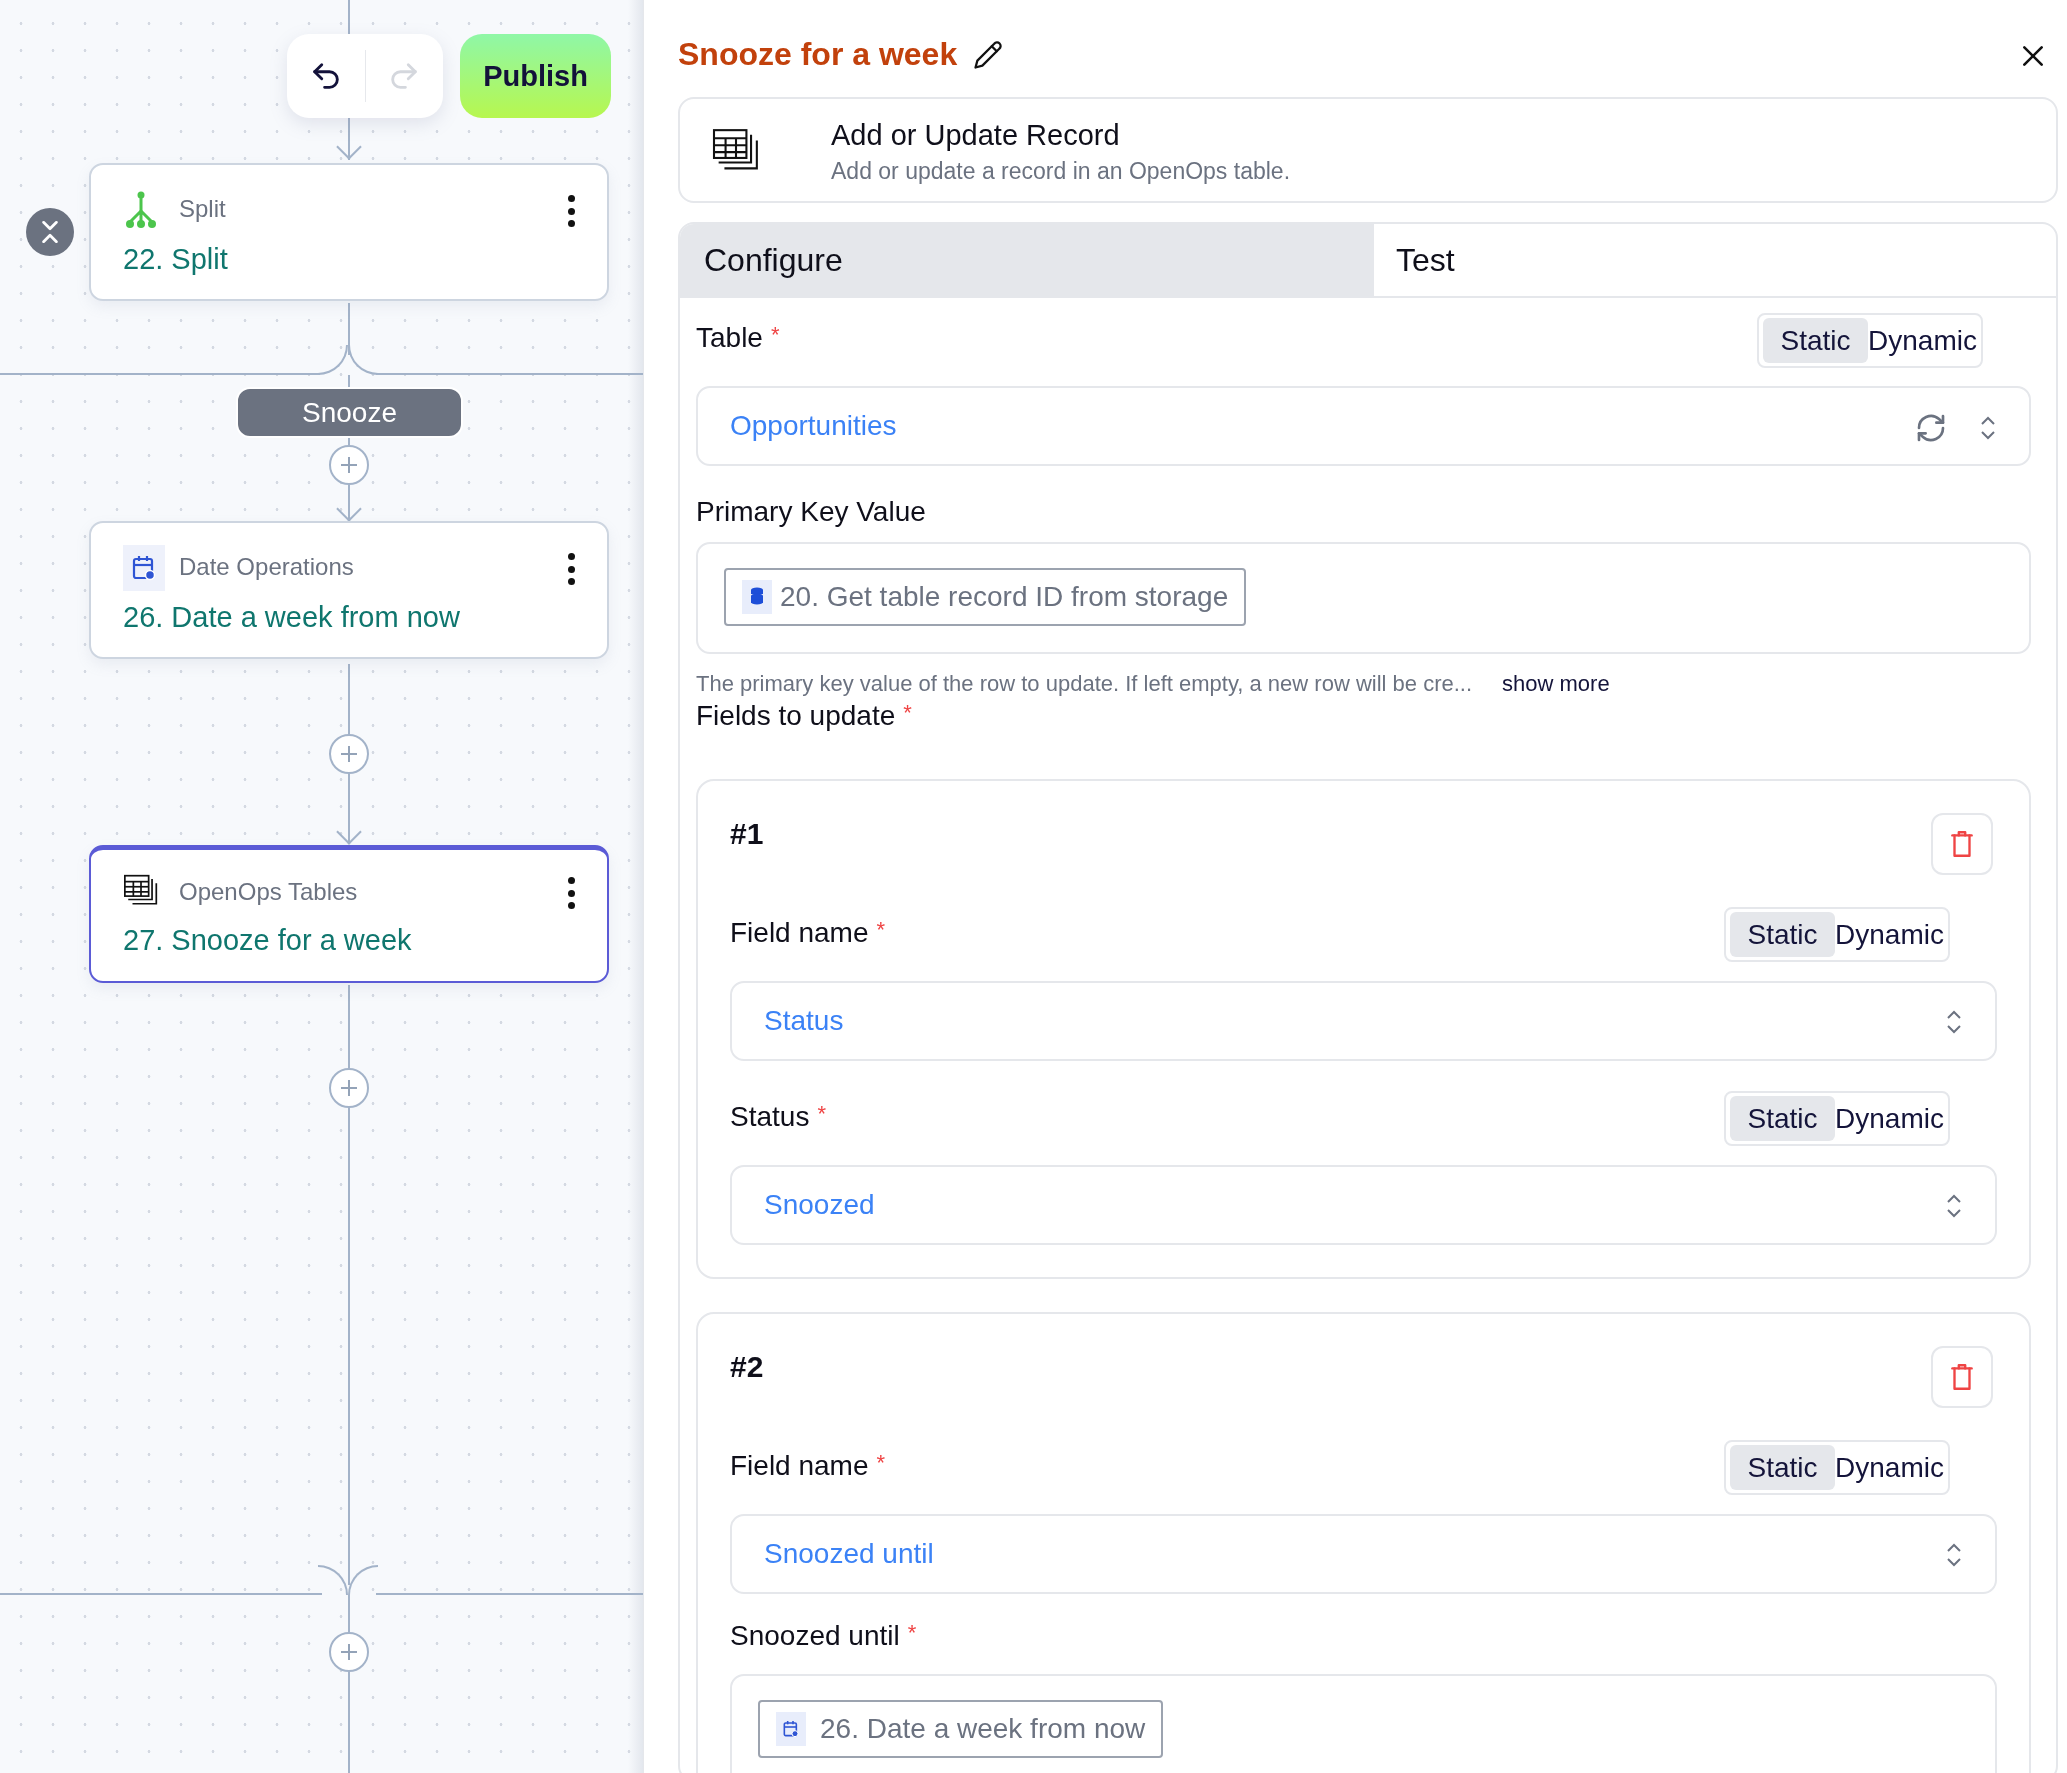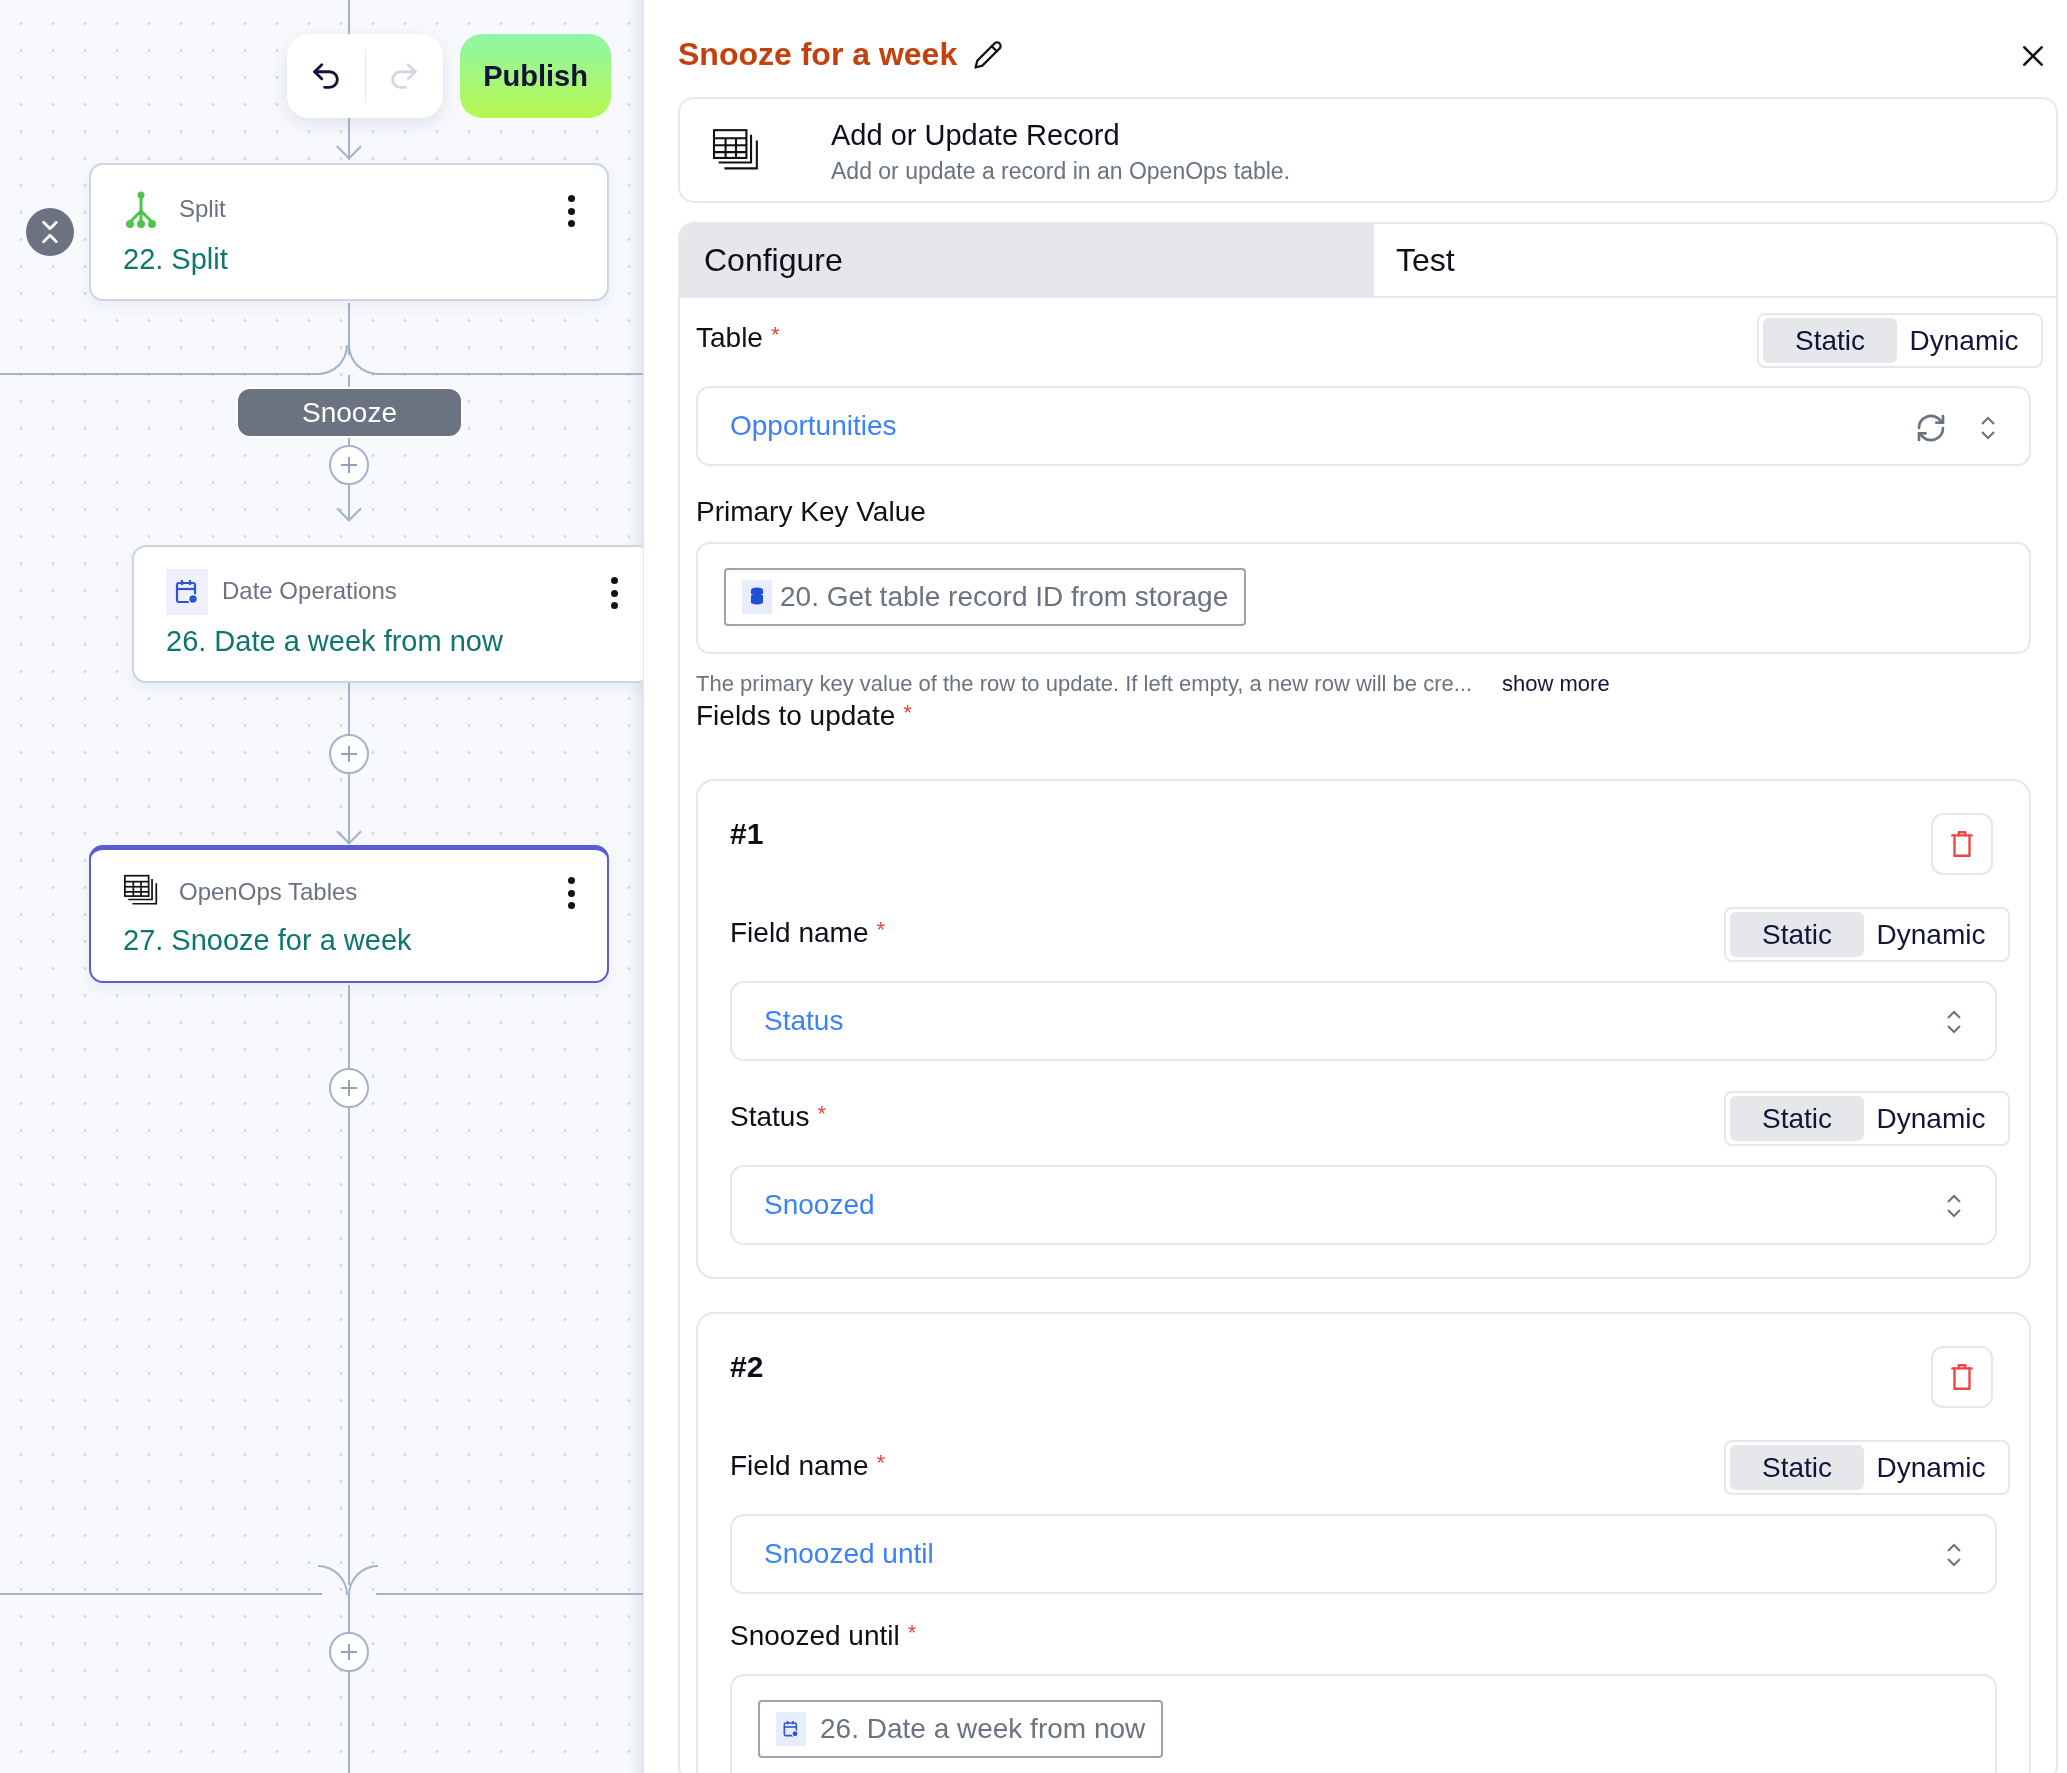--- a/index.html
+++ b/index.html
@@ -52,21 +52,21 @@
   .action-desc { position: absolute; left: 151px; top: 59px; font-size: 23px; color: #6b7280; }
 
   .tabs-card { position: absolute; left: 34px; top: 222px; width: 1380px; height: 1560px; border: 2px solid #e5e7eb; border-radius: 16px; overflow: hidden; }
   .tab-row { position: absolute; left: 0; top: 0; width: 100%; height: 74px; border-bottom: 2px solid #e5e7eb; display: flex; }
   .tab { height: 72px; display: flex; align-items: center; font-size: 32px; cursor: pointer; }
   .tab.active { width: 694px; background: #e5e7eb; padding-left: 24px; color: #0f0f1a; }
   .tab.inactive { padding-left: 22px; color: #0f0f1a; }
 
   .label { position: absolute; font-size: 28px; color: #0f0f1a; }
   .req { color: #ef4444; font-size: 22px; vertical-align: top; margin-left: 8px; }
-  .toggle { position: absolute; width: 286px; height: 55px; border: 2px solid #e5e7eb; border-radius: 8px; display: flex; align-items: center; padding: 4px; background: #fff; }
+  .toggle { position: absolute; width: 226px; height: 55px; border: 2px solid #e5e7eb; border-radius: 8px; display: flex; align-items: center; padding: 4px; background: #fff; }
   .toggle .opt { height: 45px; display: flex; align-items: center; justify-content: center; font-size: 28px; color: #14143a; border-radius: 6px; cursor: pointer; }
   .toggle .opt.on { width: 134px; background: #e5e7eb; }
   .toggle .opt.off { width: 134px; text-align: center; }
 
   .select { position: absolute; height: 80px; border: 2px solid #e5e7eb; border-radius: 14px; background: #fff; display: flex; align-items: center; padding-left: 32px; font-size: 28px; color: #3b82f6; cursor: pointer; }
   .select .ctrls { position: absolute; right: 30px; top: 24px; display: flex; gap: 30px; align-items: center; }
   .textarea-box { position: absolute; border: 2px solid #e5e7eb; border-radius: 14px; background: #fff; cursor: text; }
   .chip { position: absolute; height: 58px; border: 2px solid #9ca3af; border-radius: 4px; background: #fff; display: flex; align-items: center; padding: 0 16px 0 16px; gap: 14px; font-size: 28px; color: #6b7280; cursor: pointer; }
   .chip-icon { width: 30px; height: 34px; background: #e8edfb; display: flex; align-items: center; justify-content: center; }
 
@@ -168,21 +168,21 @@
         <line x1="2" y1="10" x2="18" y2="10"></line>
       </svg>
   </div>
   <div class="plus-btn" style="left:329px; top:1632px;">
     <svg width="20" height="20" viewBox="0 0 20 20" stroke="#94a3b8" stroke-width="2">
         <line x1="10" y1="2" x2="10" y2="18"></line>
         <line x1="2" y1="10" x2="18" y2="10"></line>
       </svg>
   </div>
 
-  <div class="node" style="top:545px;margin-left:43px;">
+  <div class="node" style="top:521px;">
     <div class="node-icon" style="background:#eef1fb; width:42px; height:46px; left:32px; top:22px;">
       <svg width="24" height="26" viewBox="0 0 24 26" fill="none" stroke="#2f55d4" stroke-width="2.2">
           <rect x="2" y="4" width="18" height="19" rx="2"></rect>
           <line x1="2" y1="10" x2="20" y2="10"></line>
           <line x1="7" y1="1" x2="7" y2="6"></line>
           <line x1="15" y1="1" x2="15" y2="6"></line>
           <circle cx="18" cy="20" r="4.5" fill="#2f55d4" stroke="#fff" stroke-width="1.5"></circle>
         </svg>
     </div>
     <div class="node-type">Date Operations</div>

